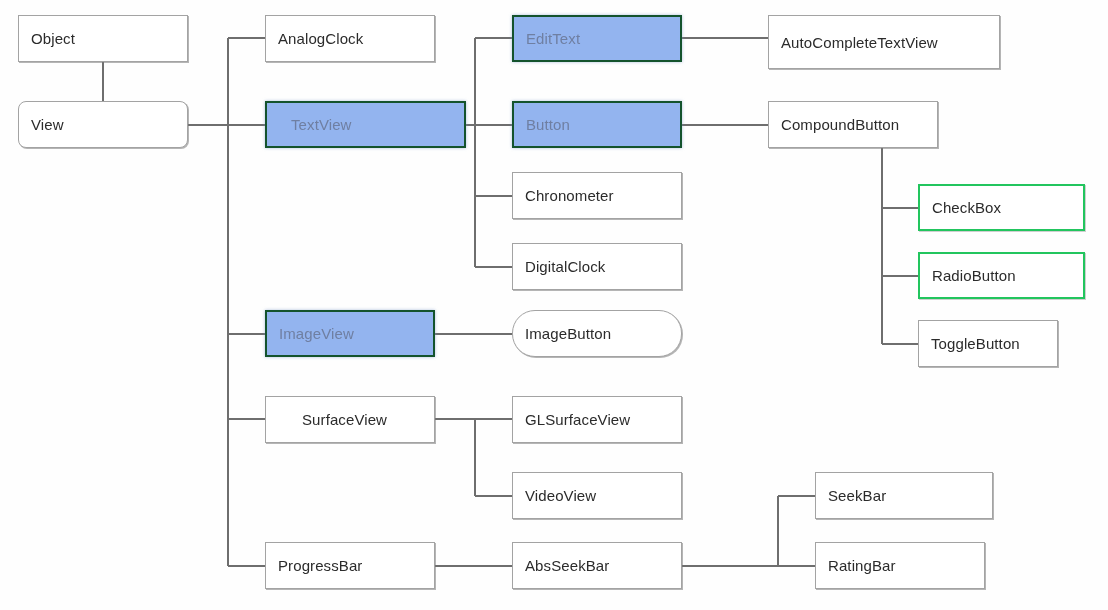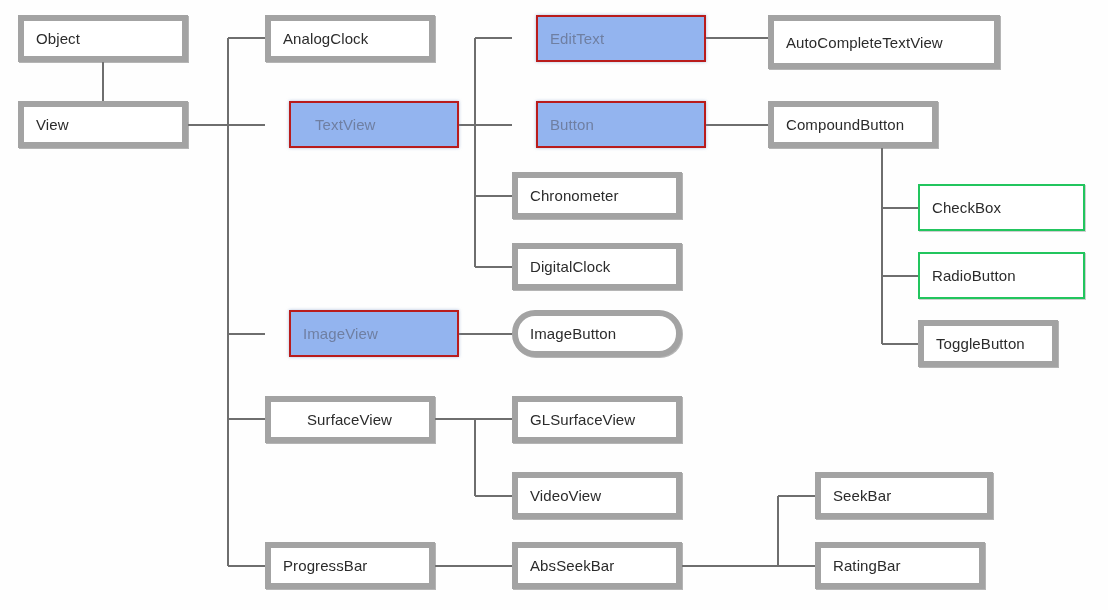--- a/index.html
+++ b/index.html
@@ -23,36 +23,35 @@
     top: 0;
     width: 1108px;
     height: 610px;
   }
   .node {
     position: absolute;
     box-sizing: border-box;
     display: flex;
     align-items: center;
     background: #ffffff;
-    border: 6px solid #a3a3a3;
+    border: 1px solid #a3a3a3;
     box-shadow: 1px 1px 0 rgba(120,120,120,0.55);
     font-size: 15px;
     line-height: 1;
     color: #2b2b2b;
     letter-spacing: 0.1px;
     padding-left: 12px;
     white-space: nowrap;
     z-index: 2;
   }
   .node.highlight {
     background: #93b4ef;
-    border: 2px solid #b91c1c;
+    border: 2px solid #14532d;
     color: #6f7fa2;
     box-shadow: 0 0 3px rgba(120,150,200,0.6);
-    margin-left: 24px;
   }
   .node.bold-outline {
     border: 2px solid #22c55e;
     box-shadow: 1px 1px 0 rgba(120,120,120,0.35);
   }
   .node .label {
     display: block;
   }
 </style>
 </head>
@@ -108,27 +107,27 @@
       <path d="M 778 496 L 815 496"></path>
       <path d="M 778 566 L 815 566"></path>
 
     </g>
   </svg>
 
   <div id="node-layer">
       <div class="node" style="left: 18px; top: 15px; width: 170px; height: 47px;">
         <span class="label">Object</span>
       </div>
-      <div class="node" style="left: 18px; top: 101px; width: 170px; height: 47px;">
+      <div class="node" style="left: 18px; top: 101px; width: 170px; height: 47px; border-radius: 8px;">
         <span class="label">View</span>
       </div>
       <div class="node" style="left: 265px; top: 15px; width: 170px; height: 47px;">
         <span class="label">AnalogClock</span>
       </div>
-      <div class="node highlight" style="left: 265px; top: 101px; width: 170px; height: 47px; padding-left: 24px;">
+      <div class="node highlight" style="left: 265px; top: 101px; width: 201px; height: 47px; padding-left: 24px;">
         <span class="label">TextView</span>
       </div>
       <div class="node highlight" style="left: 265px; top: 310px; width: 170px; height: 47px;">
         <span class="label">ImageView</span>
       </div>
       <div class="node" style="left: 265px; top: 396px; width: 170px; height: 47px; padding-left: 36px;">
         <span class="label">SurfaceView</span>
       </div>
       <div class="node" style="left: 265px; top: 542px; width: 170px; height: 47px;">
         <span class="label">ProgressBar</span>

